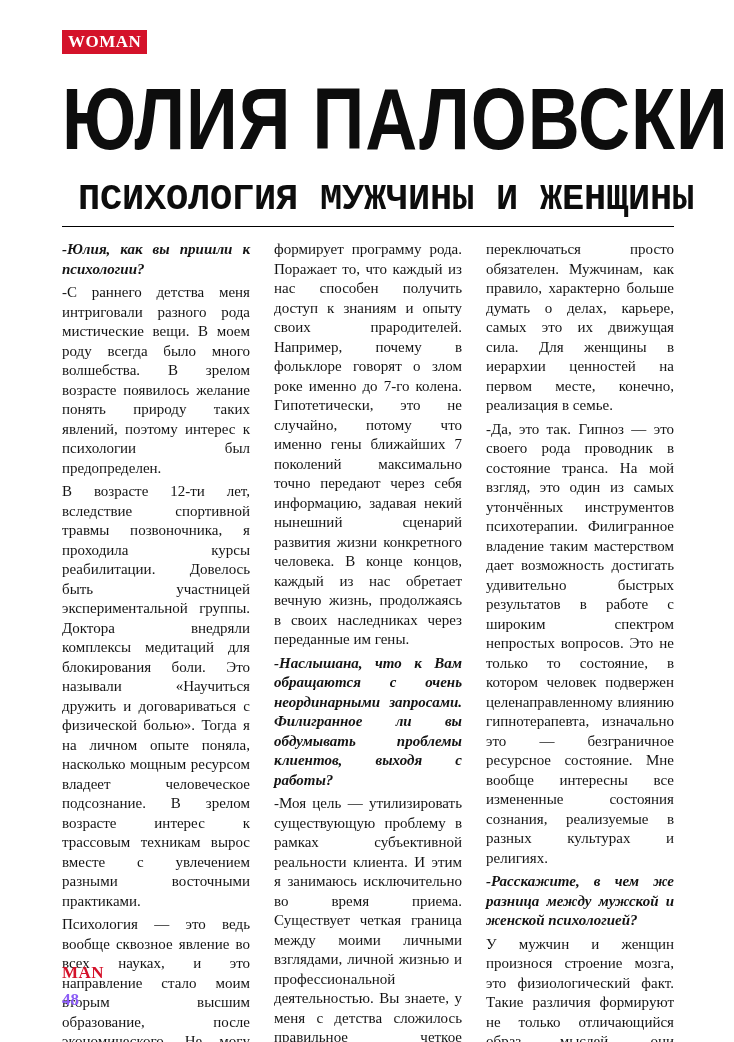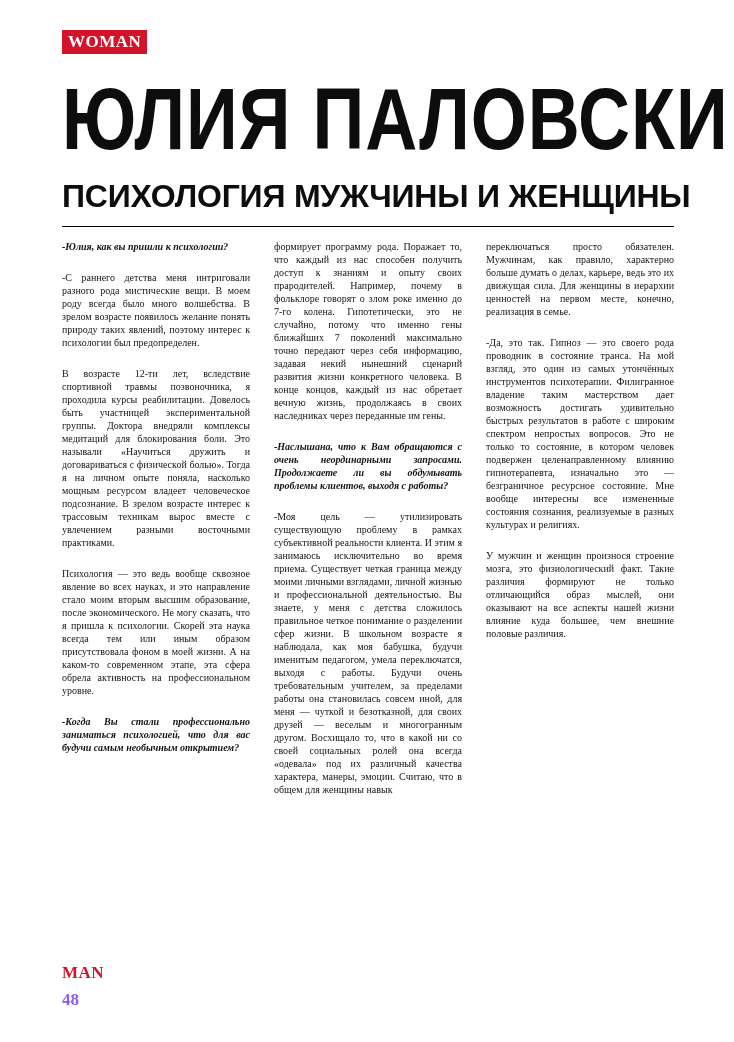--- a/index.html
+++ b/index.html
@@ -50,26 +50,26 @@
     font-size: 72px;
     line-height: 0.92;
     letter-spacing: 1px;
     color: #0d0d0d;
     white-space: nowrap;
     transform: scaleY(1.22);
     transform-origin: top center;
     margin: 0;
   }
   .subtitle {
-    font-family: Liberation Sans, sans-serif;
+    font-family: Liberation Mono, monospace;
     font-weight: bold;
-    font-size: 32px;
+    font-size: 37px;
     letter-spacing: -0.2px;
     color: #0d0d0d;
-    margin: 0;
+    margin: 16px;
     margin-top: 34px;
     white-space: nowrap;
   }
 
   .rule {
     position: absolute;
     left: 62px;
     top: 226px;
     width: 612px;
     height: 1px;
@@ -81,31 +81,31 @@
     position: absolute;
     left: 62px;
     top: 240px;
     width: 612px;
     height: 735px;
     display: flex;
     gap: 24px;
   }
   .col {
     width: 188px;
-    font-size: 10px;
+    font-size: 15px;
     line-height: 1.30;
     text-align: justify;
     color: #141414;
   }
   .col p {
     margin: 0 0 0.0em 0;
     text-indent: 0;
   }
   .col p + p {
-    margin-top: 18px;
+    margin-top: 4px;
   }
   .q {
     font-weight: bold;
     font-style: italic;
   }
 
   
   .footer {
     position: absolute;
     left: 62px;
@@ -147,27 +147,28 @@
     <div class="col">
       <p class="q">-Юлия, как вы пришли к психологии?</p>
       <p>-С раннего детства меня интриговали разного рода мистические вещи. В моем роду всегда было много волшебства. В зрелом возрасте появилось желание понять природу таких явлений, поэтому интерес к психологии был предопределен.</p>
       <p>В возрасте 12-ти лет, вследствие спортивной травмы позвоночника, я проходила курсы реабилитации. Довелось быть участницей экспериментальной группы. Доктора внедряли комплексы медитаций для блокирования боли. Это называли «Научиться дружить и договариваться с физической болью». Тогда я на личном опыте поняла, насколько мощным ресурсом владеет человеческое подсознание. В зрелом возрасте интерес к трассовым техникам вырос вместе с увлечением разными восточными практиками.</p>
       <p>Психология — это ведь вообще сквозное явление во всех науках, и это направление стало моим вторым высшим образование, после экономического. Не могу сказать, что я пришла к психологии. Скорей эта наука всегда тем или иным образом присутствовала фоном в моей жизни. А на каком-то современном этапе, эта сфера обрела активность на профессиональном уровне.</p>
       <p class="q">-Когда Вы стали профессионально заниматься психологией, что для вас будучи самым необычным открытием?</p>
     </div>
 
     <div class="col">
       <p>формирует программу рода. Поражает то, что каждый из нас способен получить доступ к знаниям и опыту своих прародителей. Например, почему в фольклоре говорят о злом роке именно до 7-го колена. Гипотетически, это не случайно, потому что именно гены ближайших 7 поколений максимально точно передают через себя информацию, задавая некий нынешний сценарий развития жизни конкретного человека. В конце концов, каждый из нас обретает вечную жизнь, продолжаясь в своих наследниках через переданные им гены.</p>
-      <p class="q">-Наслышана, что к Вам обращаются с очень неординарными запросами. Продолжаете ли вы обдумывать проблемы клиентов, выходя с работы?</p>
+      <p class="q">-Наслышана, что к Вам обращаются с очень неординарными запросами. Филигранное ли вы обдумывать проблемы клиентов, выходя с работы?</p>
       <p>-Моя цель — утилизировать существующую проблему в рамках субъективной реальности клиента. И этим я занимаюсь исключительно во время приема. Существует четкая граница между моими личными взглядами, личной жизнью и профессиональной деятельностью. Вы знаете, у меня с детства сложилось правильное четкое понимание о разделении сфер жизни. В школьном возрасте я наблюдала, как моя бабушка, будучи именитым педагогом, умела переключатся, выходя с работы. Будучи очень требовательным учителем, за пределами работы она становилась совсем иной, для меня — чуткой и безотказной, для своих друзей — веселым и многогранным другом. Восхищало то, что в какой ни со своей социальных ролей она всегда «одевала» под их различный качества характера, манеры, эмоции. Считаю, что в общем для женщины навык</p>
     </div>
 
     <div class="col">
-      <p>переключаться просто обязателен. Мужчинам, как правило, характерно больше думать о делах, карьере, ведь это их движущая сила. Для женщины в иерархии ценностей на первом месте, конечно, реализация в семье.</p>
+      <p>переключаться просто обязателен. Мужчинам, как правило, характерно больше думать о делах, карьере, самых это их движущая сила. Для женщины в иерархии ценностей на первом месте, конечно, реализация в семье.</p>
       <p>-Да, это так. Гипноз — это своего рода проводник в состояние транса. На мой взгляд, это один из самых утончённых инструментов психотерапии. Филигранное владение таким мастерством дает возможность достигать удивительно быстрых результатов в работе с широким спектром непростых вопросов. Это не только то состояние, в котором человек подвержен целенаправленному влиянию гипнотерапевта, изначально это — безграничное ресурсное состояние. Мне вообще интересны все измененные состояния сознания, реализуемые в разных культурах и религиях.</p>
+      <p class="q">-Расскажите, в чем же разница между мужской и женской психологией?</p>
       <p>У мужчин и женщин произнося строение мозга, это физиологический факт. Такие различия формируют не только отличающийся образ мыслей, они оказывают на все аспекты нашей жизни влияние куда большее, чем внешние половые различия.</p>
     </div>
   </div>
 
   <div class="footer">
     <span class="brand">MAN</span>
     <span class="pagenum">48</span>
   </div>
 
 </div>

